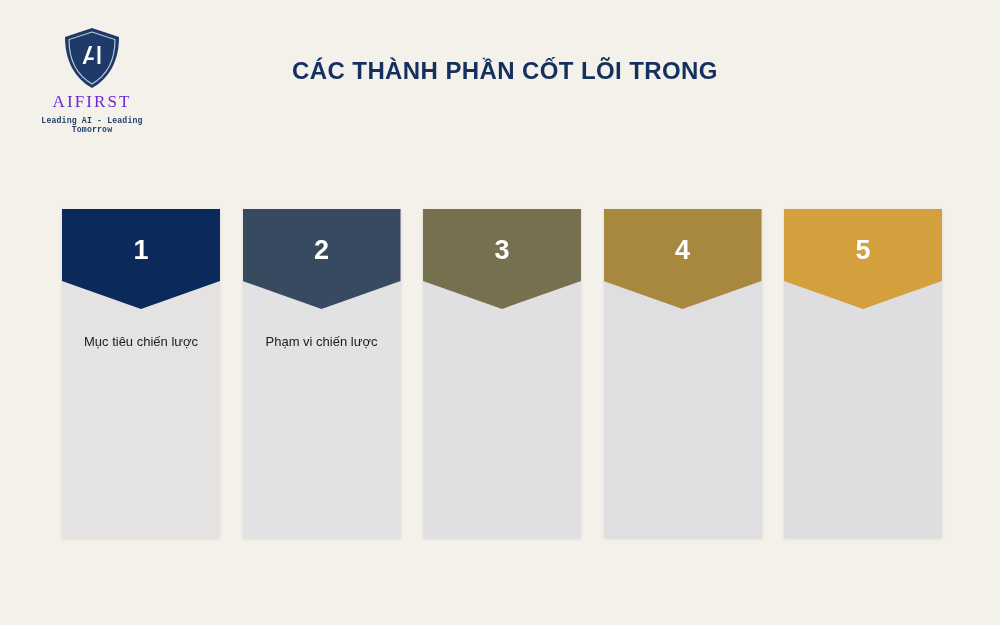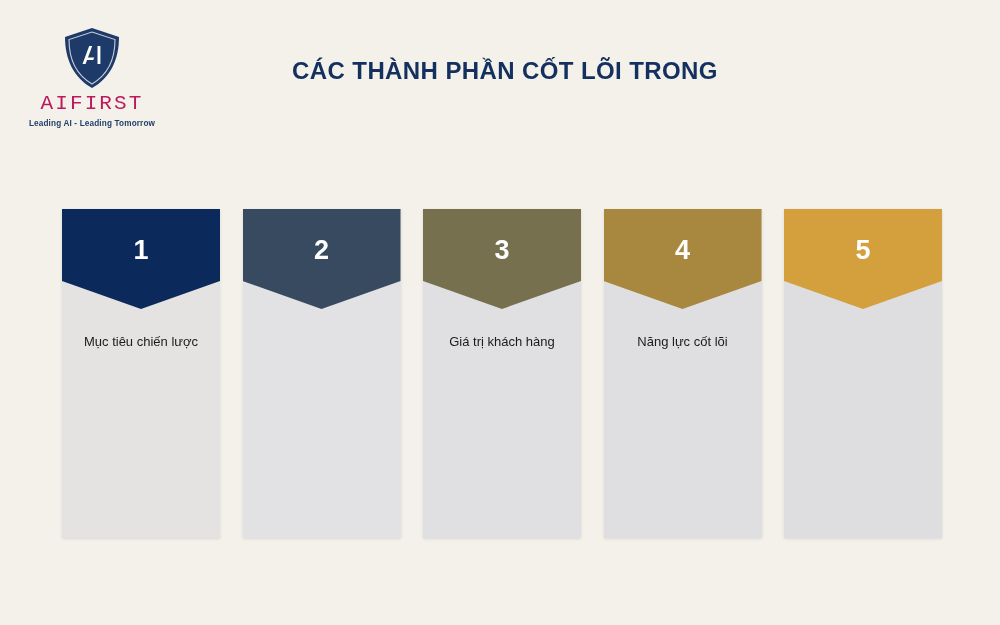--- a/index.html
+++ b/index.html
@@ -24,32 +24,33 @@
     text-align: center;
   }
   .shield-wrap {
     width: 100%;
     display: flex;
     justify-content: center;
   }
   .shield-svg { display: block; }
   .brand-name {
     margin-top: 2px;
-    font-size: 21px;
+    font-size: 17px;
     letter-spacing: 2.1px;
-    color: #be185d;
+    color: #6d28d9;
     font-weight: 400;
-    font-family: Liberation Mono, monospace;
+    font-family: Liberation Serif, serif;
   }
   .brand-tagline {
     margin-top: 4px;
     font-size: 8.2px;
     letter-spacing: 0.15px;
     color: #23406b;
     font-weight: bold;
+    font-family: Liberation Mono, monospace;
   }
 
   
   .title {
     position: absolute;
     left: 175px;
     top: 56px;
     width: 660px;
     text-align: center;
     color: #14305e;
@@ -132,34 +133,33 @@
     <div class="card-head" style="background: rgb(11, 42, 91);">
       <span class="card-num">1</span>
     </div>
     <div class="card-body">Mục tiêu chiến lược</div>
   </div>
 
   <div class="card" style="background: rgb(226, 225, 227);">
     <div class="card-head" style="background: rgb(55, 74, 96);">
       <span class="card-num">2</span>
     </div>
+    <div class="card-body">Phạm vi chiến lược</div>
   </div>
 
   <div class="card" style="background: rgb(224, 223, 226);">
     <div class="card-head" style="background: rgb(119, 112, 78);">
       <span class="card-num">3</span>
     </div>
-    <div class="card-body">Giá trị khách hàng</div>
   </div>
 
   <div class="card" style="background: rgb(223, 222, 225);">
     <div class="card-head" style="background: rgb(168, 136, 63);">
       <span class="card-num">4</span>
     </div>
-    <div class="card-body">Năng lực cốt lõi</div>
   </div>
 
   <div class="card" style="background: rgb(222, 221, 224);">
     <div class="card-head" style="background: rgb(211, 160, 61);">
       <span class="card-num">5</span>
     </div>
   </div>
 
 </div>
 

